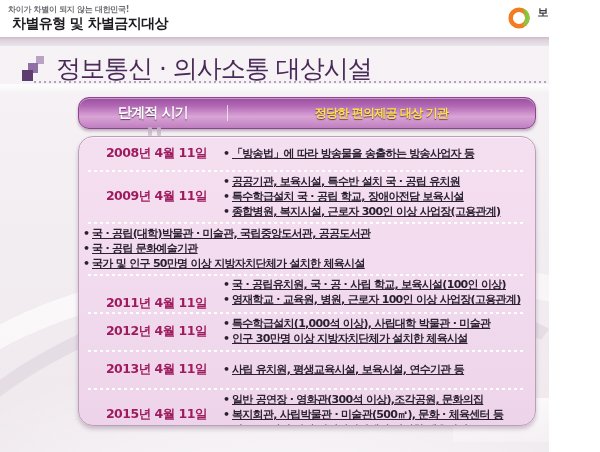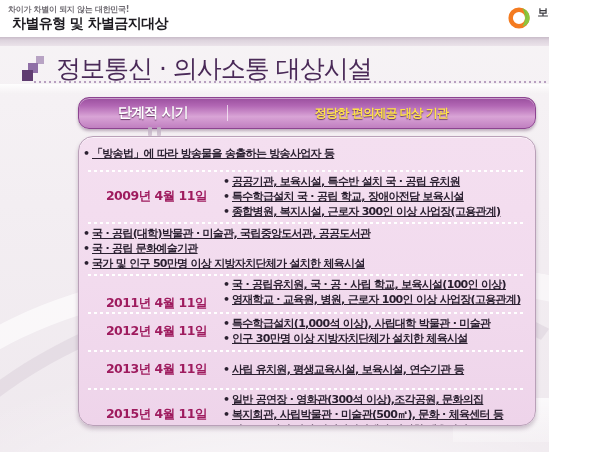--- a/index.html
+++ b/index.html
@@ -129,20 +129,21 @@
     <div class="hdr-left">단계적 시기</div>
     <div class="hdr-div"></div>
     <div class="hdr-right">정당한 편의제공 대상 기관</div>
   </div>
   <div class="conn l"></div>
   <div class="conn r"></div>
 
   <div class="card">
 
     <div class="row r1">
+      <div class="date">2008년 4월 11일</div>
       <div class="items">
         <div class="item">「방송법」에 따라 방송물을 송출하는 방송사업자 등</div>
       </div>
     </div>
 
     <div class="row r2">
       <div class="date">2009년 4월 11일</div>
       <div class="items">
         <div class="item">공공기관, 보육시설, 특수반 설치 국 · 공립 유치원</div>
         <div class="item">특수학급설치 국 · 공립 학교, 장애아전담 보육시설</div>

